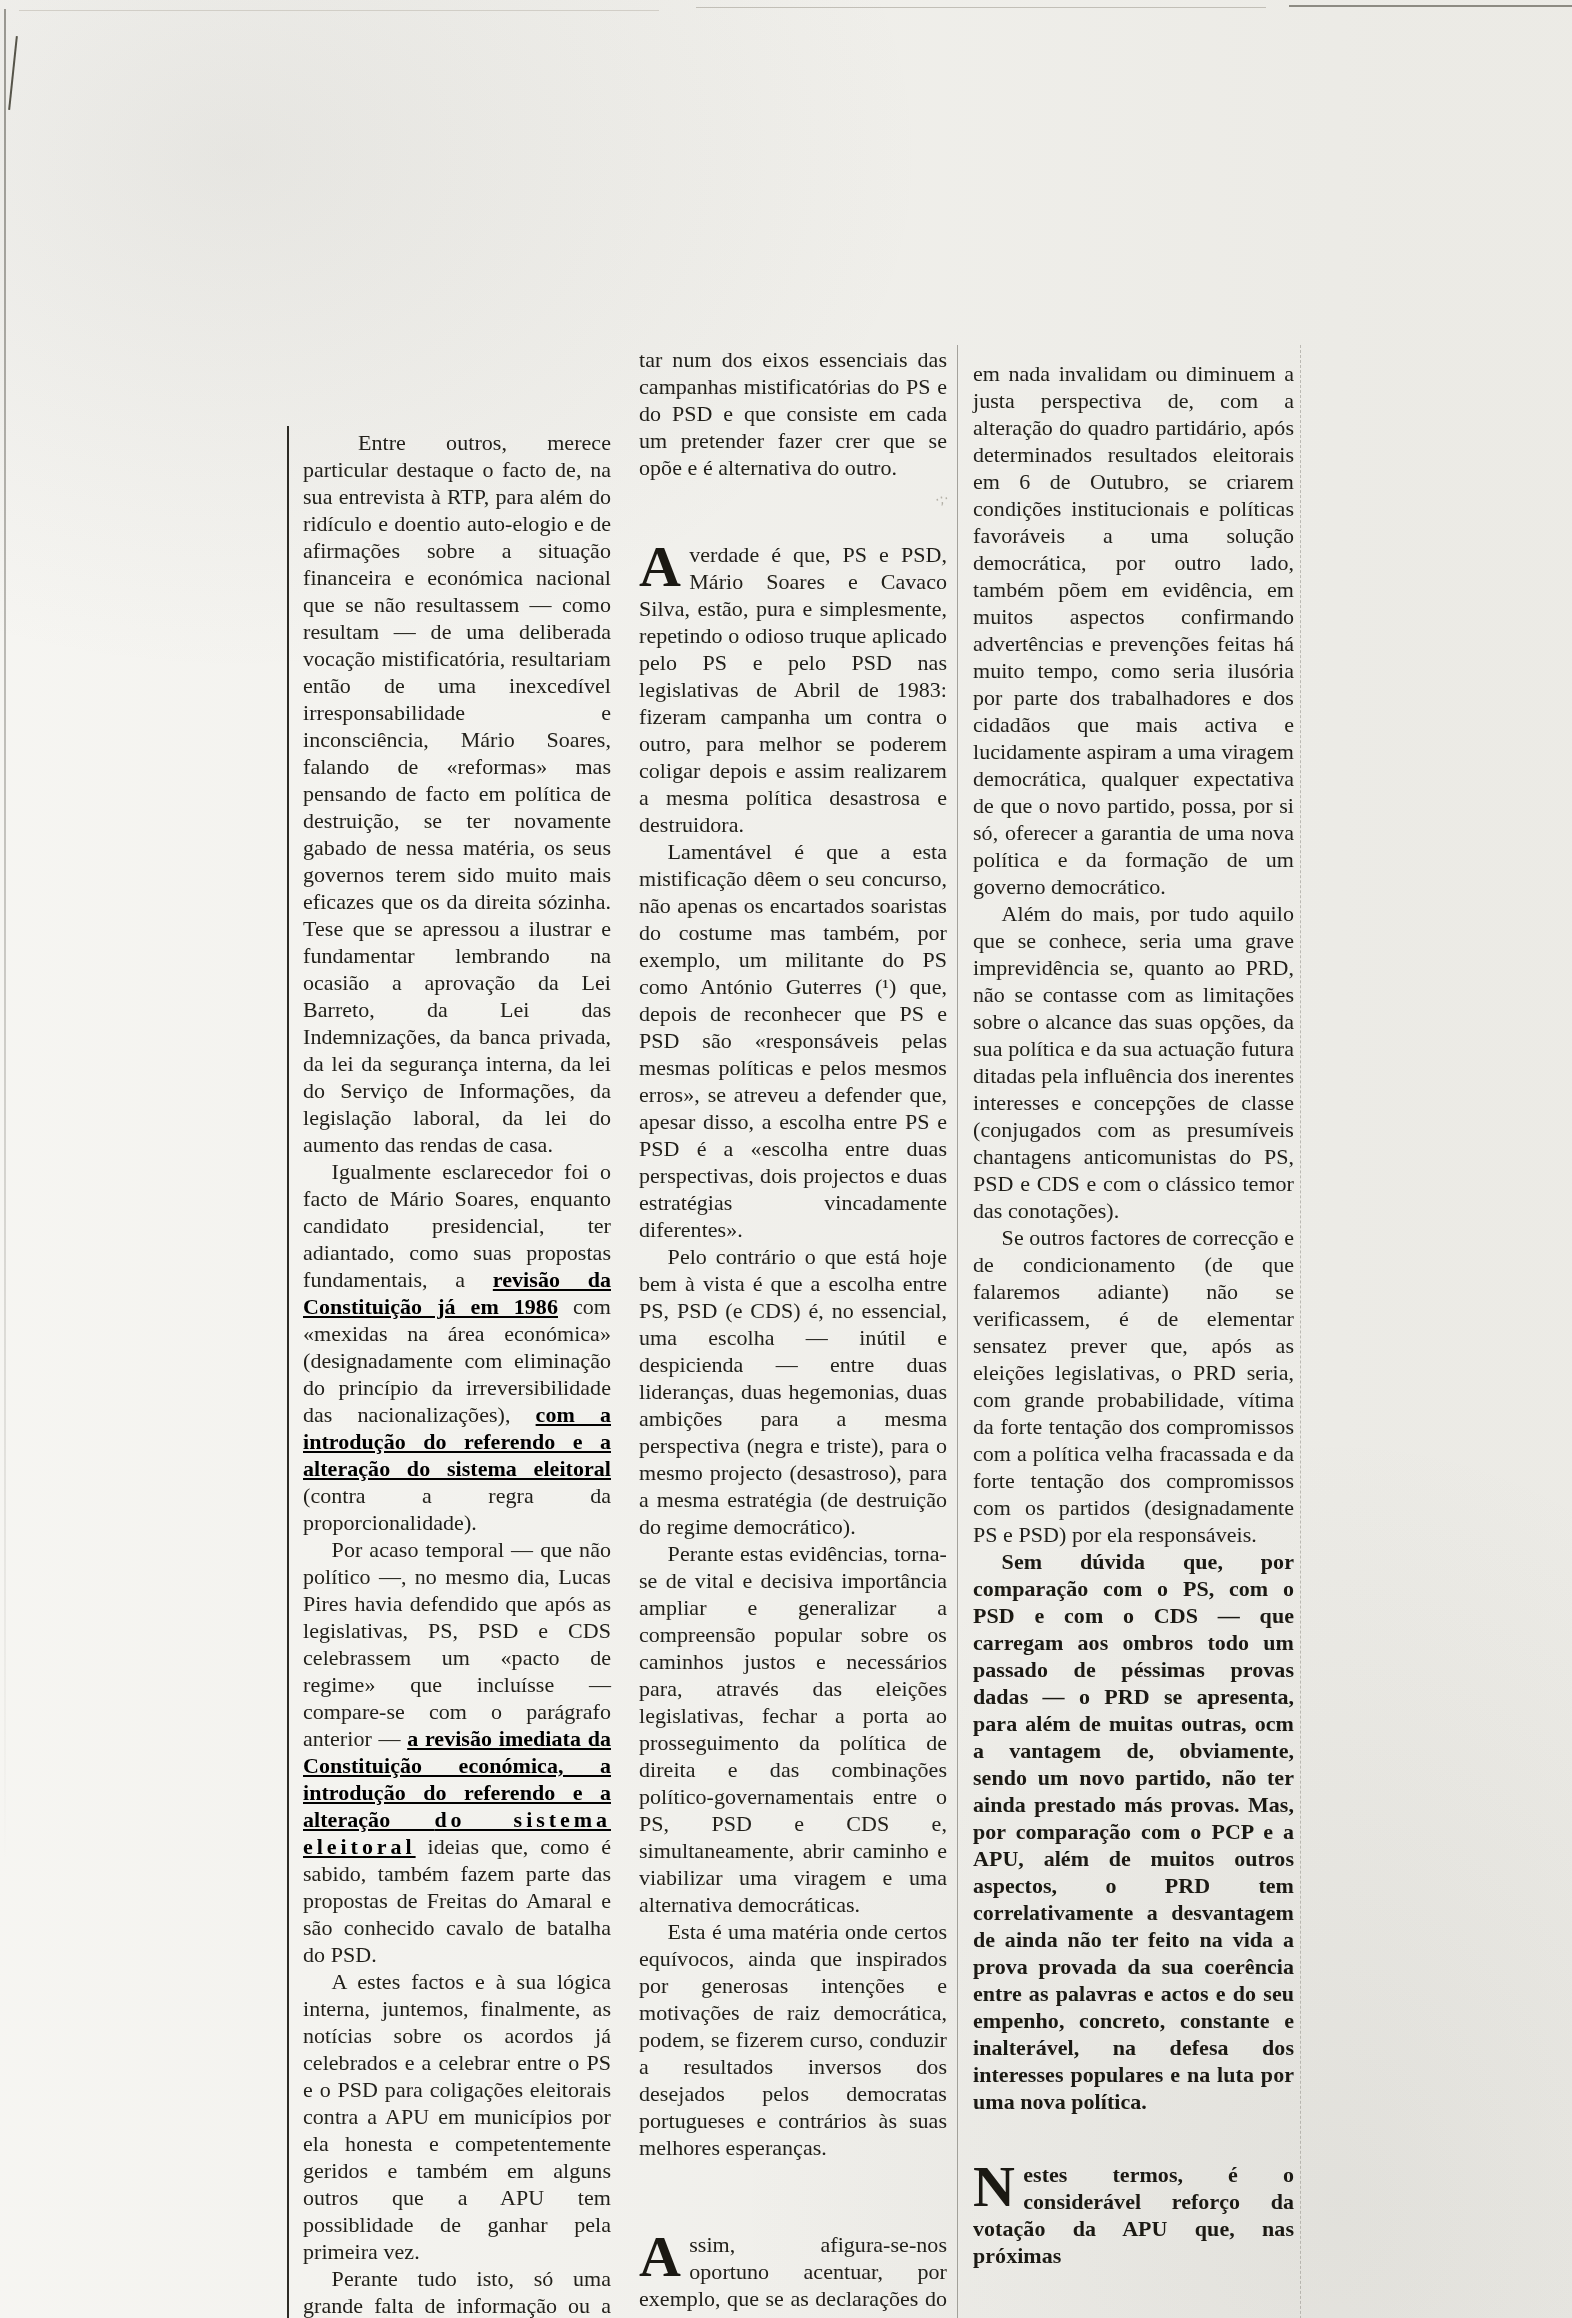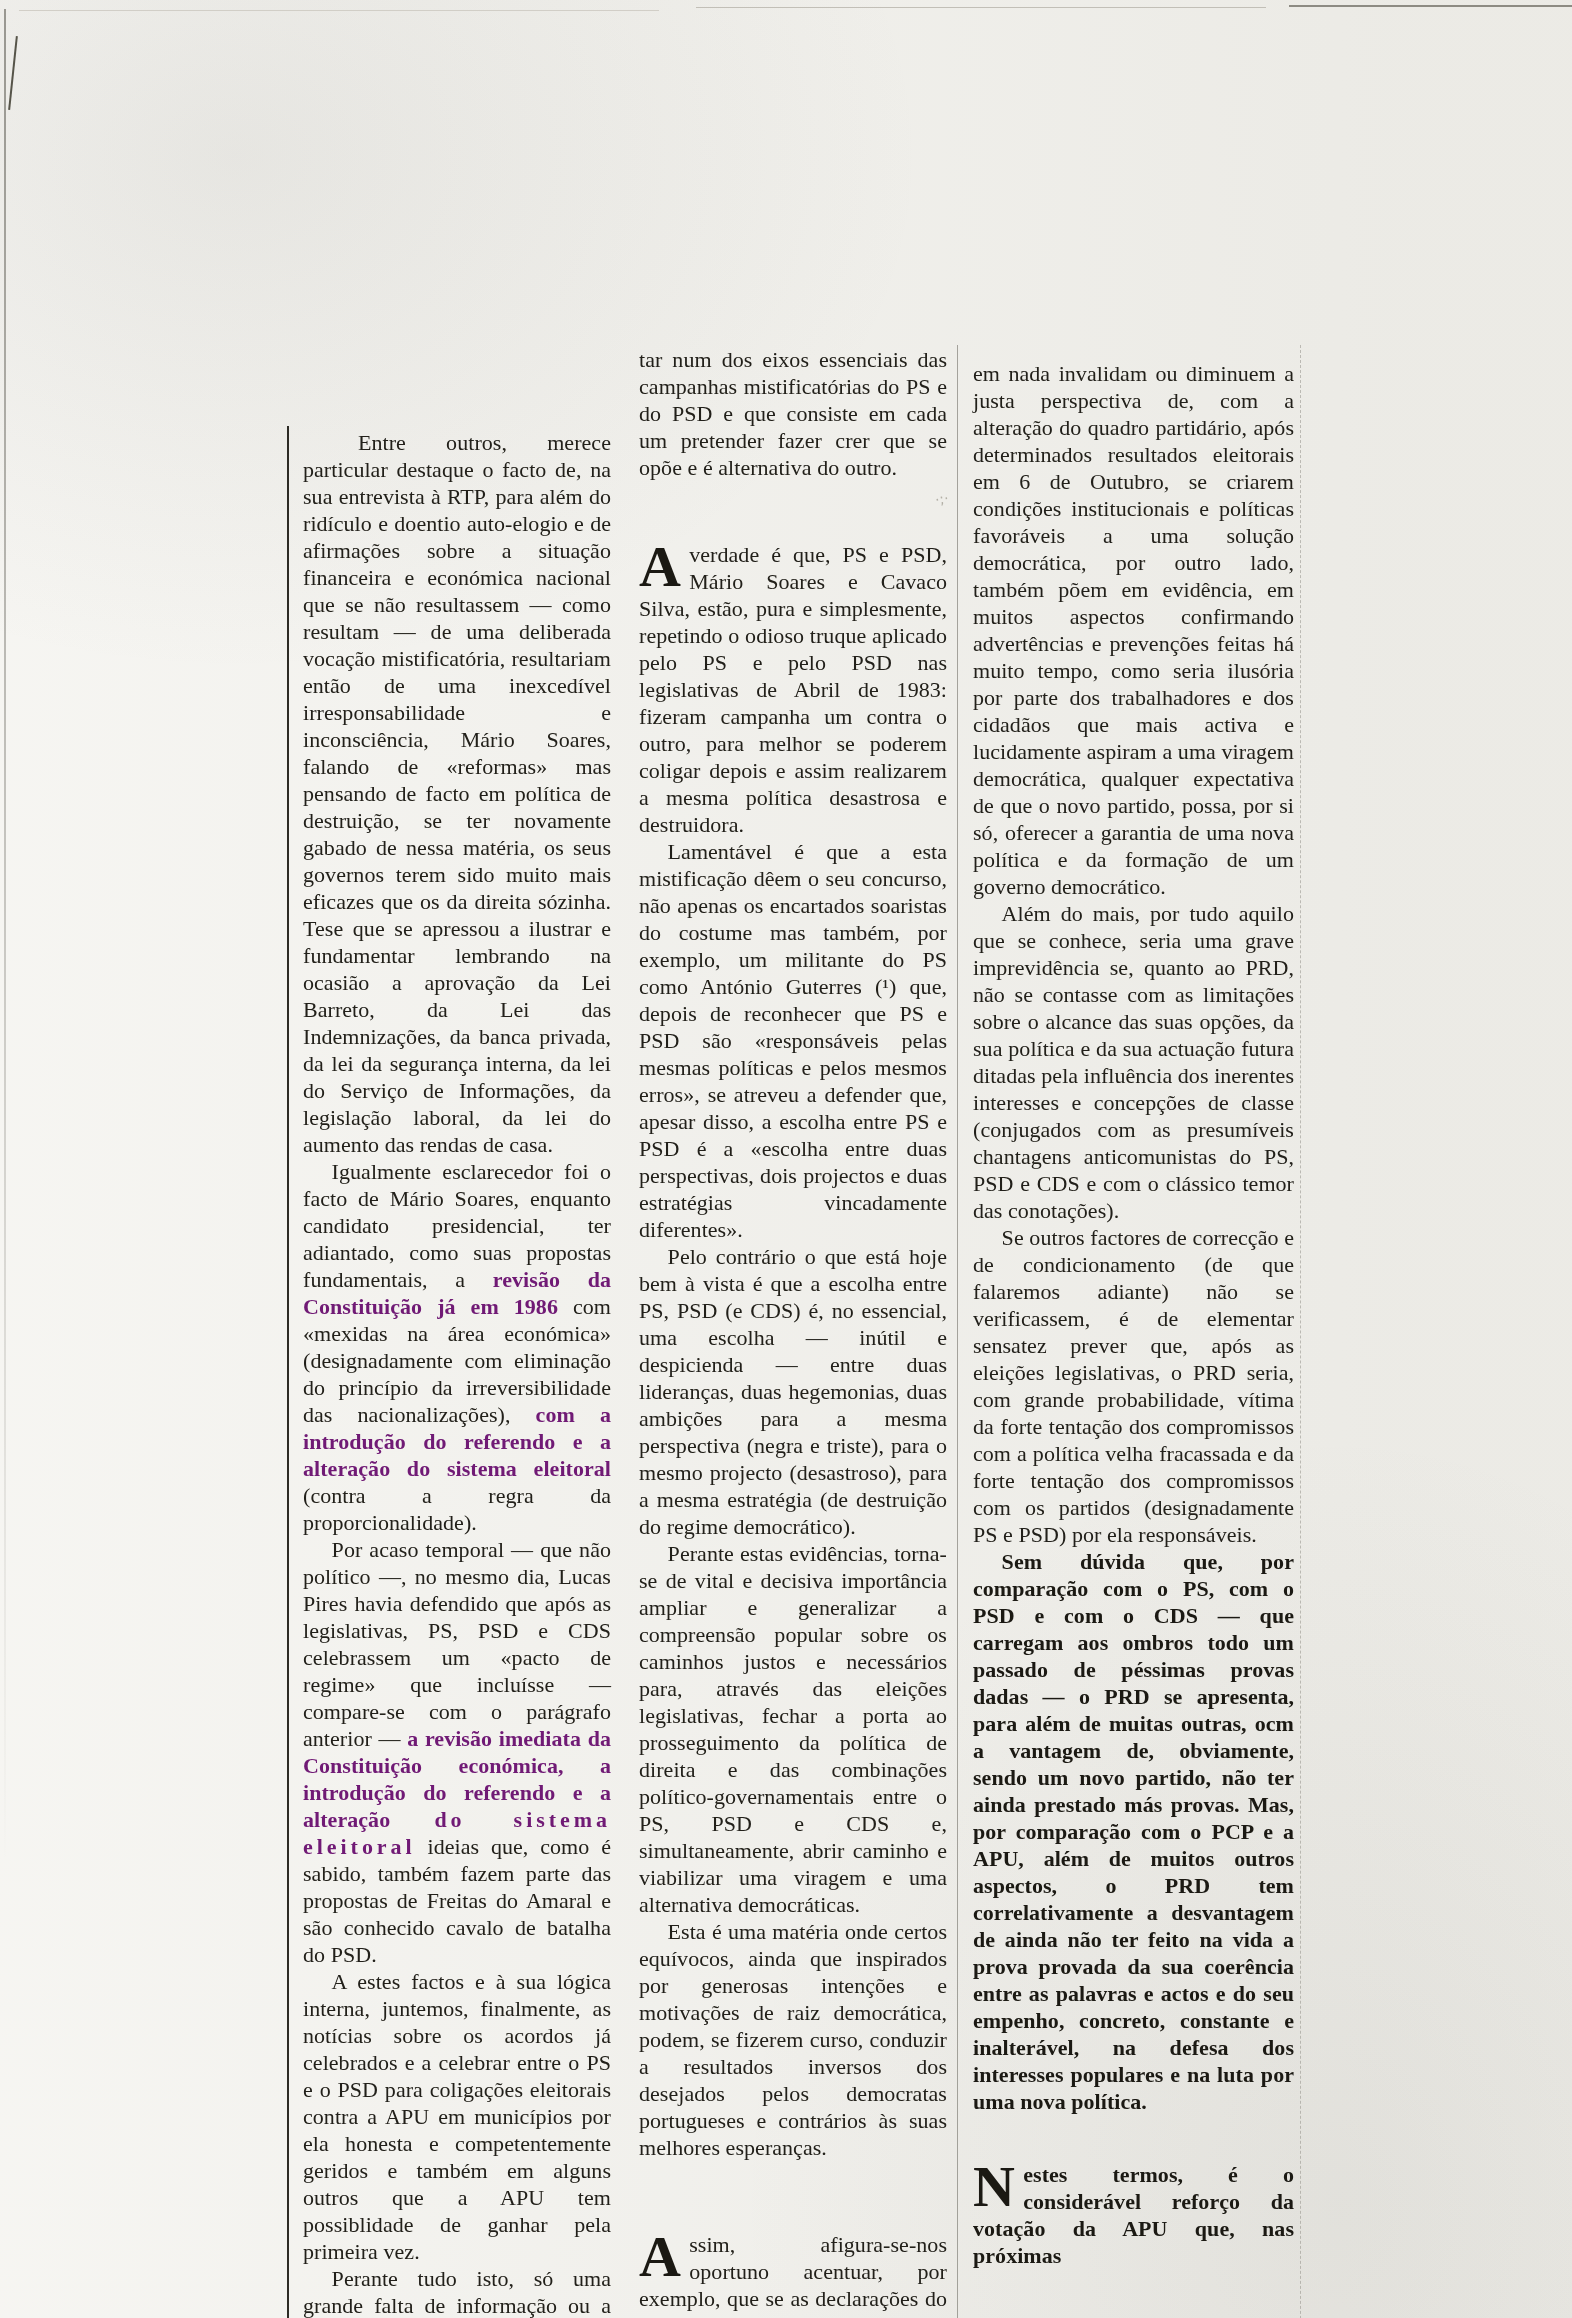--- a/index.html
+++ b/index.html
@@ -28,21 +28,21 @@
   #col2 { left: 639px; top: 346px; width: 308px; }
   #col3 { left: 973px; top: 360px; width: 321px; }
 
   .column p { text-indent: 1.3em; }
   .column p.first { text-indent: 2.5em; }
   .column p.noindent, .column p.drop { text-indent: 0; }
   .column p.heavy { font-weight: 700; color: #1b1913; }
   .column p.gap-md { margin-top: 60px; }
   .column p.gap-lg { margin-top: 70px; }
   .column p.gap-sm { margin-top: 46px; }
-  b { font-weight: 700; color: #701a75; }
+  b { font-weight: 700; color: #000000; text-decoration: underline; }
   .sp { letter-spacing: 0.18em; }
 
   .dropcap {
     float: left;
     font-size: 58px;
     line-height: 46px;
     font-weight: 700;
     margin: 2.8px 8.3px 0 0;
     color: #1b1913;
   }

